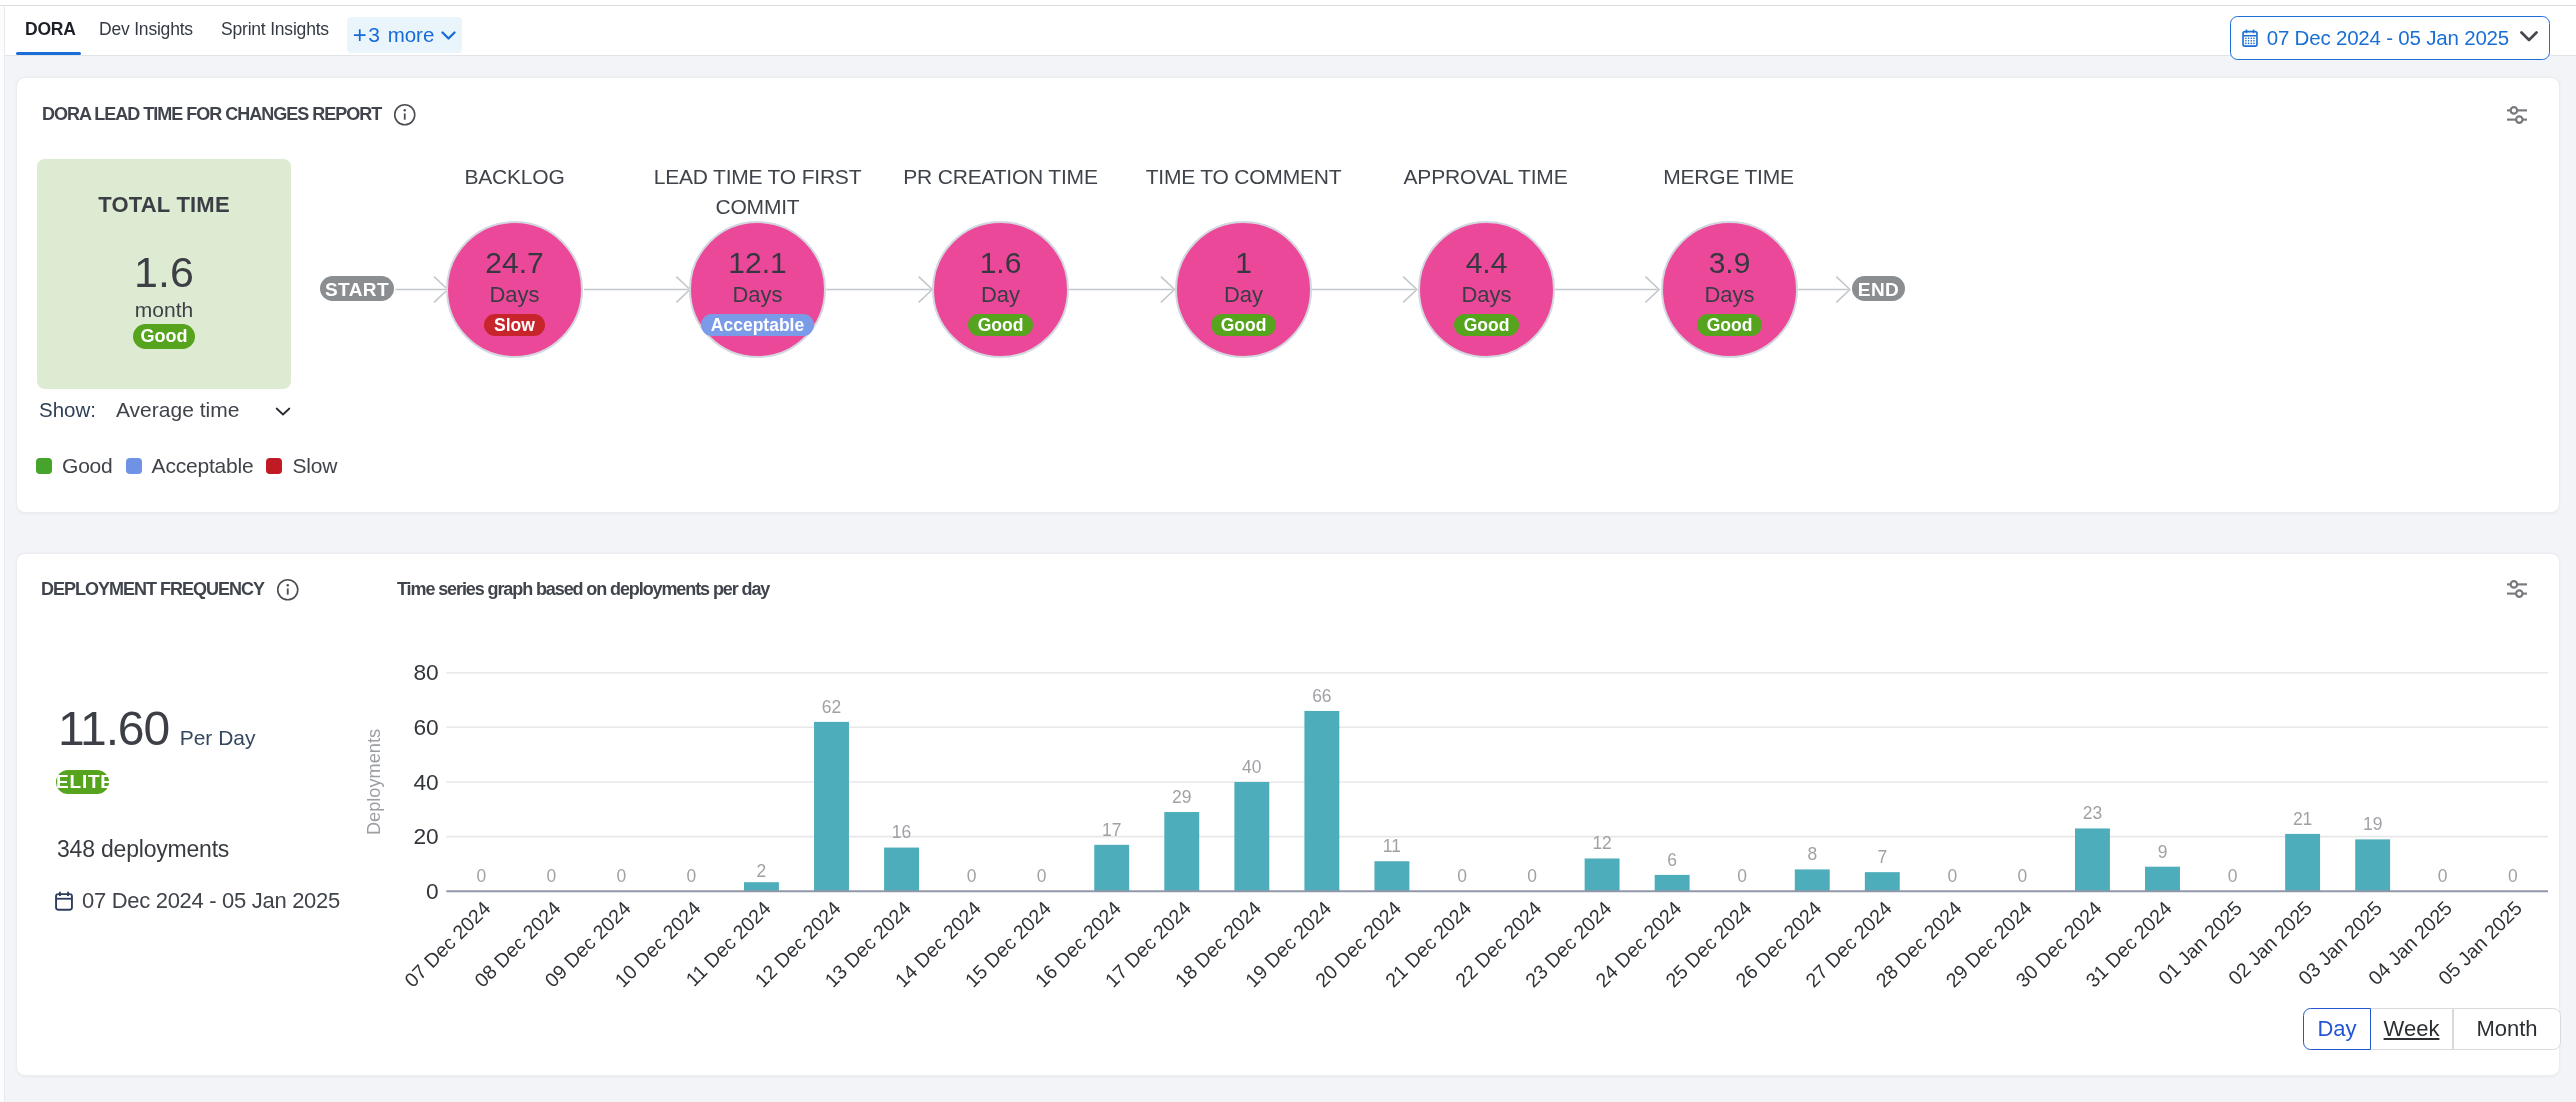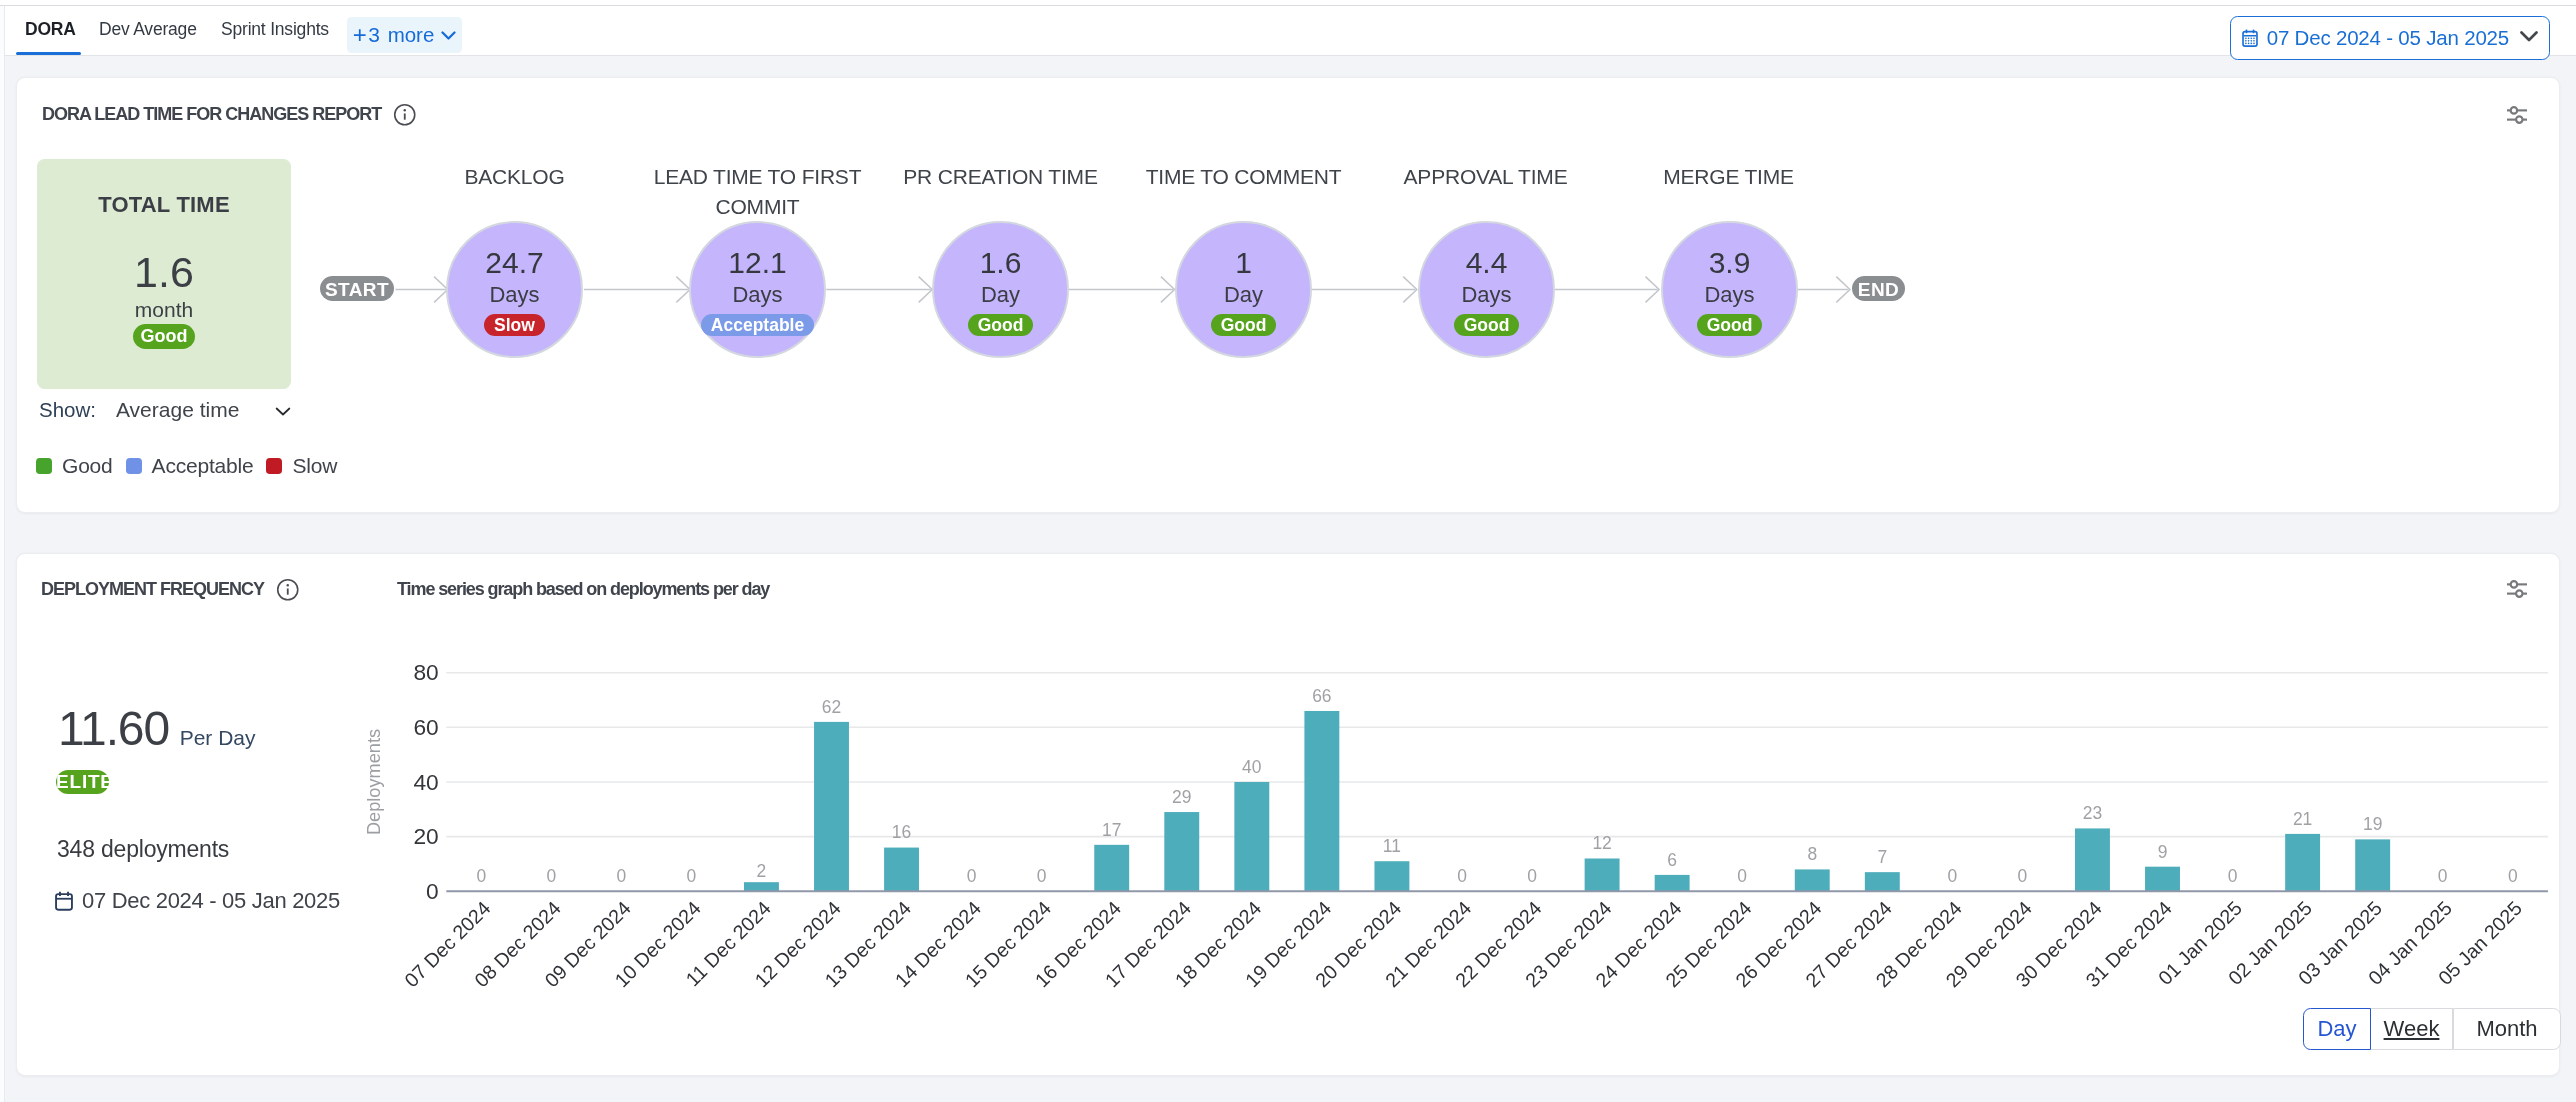--- a/index.html
+++ b/index.html
@@ -39,21 +39,21 @@
 .gb-pill span { display:inline-block; height:25px; line-height:25px; padding:0 7.6px; border-radius:13px;
   background:#56a41e; color:#fff; font-size:18px; font-weight:bold; }
 .showrow { position:absolute; left:39px; top:398px; display:flex; align-items:center; }
 .showrow .lbl { font-size:20.5px; color:#2f4156; }
 .showrow .val { font-size:21px; color:#3f434a; margin-left:20px; }
 .showrow svg { margin-left:36px; margin-top:3px; }
 .legend { position:absolute; left:36px; top:454px; display:flex; align-items:center; font-size:21px; letter-spacing:-0.2px; color:#3f434a; }
 .lsq { width:16px; height:16px; border-radius:3.8px; margin-right:10px; }
 .legend span.t { margin-right:13px; }
 .stage-label { position:absolute; top:162px; width:273px; text-align:center; font-size:21px; letter-spacing:-0.2px; color:#3f434a; line-height:30px; }
-.circle { position:absolute; top:221px; width:137px; height:137px; border:2.7px solid #d3d7df; border-radius:50%; background:#c4b5fd;
+.circle { position:absolute; top:221px; width:137px; height:137px; border:2.7px solid #d3d7df; border-radius:50%; background:#ec4899;
   text-align:center; }
 .cval { margin-top:23px; font-size:30px; font-weight:500; color:#35383e; line-height:33px; }
 .cunit { font-size:22px; color:#3a3d43; line-height:27px; margin-top:1.5px; }
 .cpill { display:inline-block; margin-top:6px; height:22px; line-height:22px; padding:0 10px; border-radius:11.4px; color:#fff;
   font-size:17.5px; font-weight:bold; }
 .endpill { position:absolute; top:276px; height:25px; line-height:27px; border-radius:13px; background:#8b8e91; color:#fff;
   font-size:19px; font-weight:bold; text-align:center; letter-spacing:0.4px;}
 .arrows { position:absolute; left:288px; top:266px; }
 
 .bignum { position:absolute; left:58px; top:701px; display:flex; align-items:baseline; }
@@ -69,21 +69,21 @@
 .seg div { height:42px; display:flex; align-items:center; justify-content:center; font-size:22px; background:#fff; }
 .seg .day { width:68px; border:1.5px solid #2457d0; border-radius:7.6px 0 0 7.6px; color:#2456d3; z-index:2; }
 .seg .wk  { width:82px; border:0.8px solid #d8dade; border-left:none; color:#2c2f33;text-decoration:underline; }
 .seg .mo  { width:108px; border:0.8px solid #d8dade; border-left:0.8px solid #d8dade; border-radius:0 7.6px 7.6px 0; color:#2c2f33; }
 </style></head>
 <body>
 <div class="whitetop"></div>
 <div class="topline"></div>
 <div class="header">
   <div class="tab active" style="left:25px">DORA</div>
-  <div class="tab" style="left:99px">Dev Average</div>
+  <div class="tab" style="left:99px">Dev Insights</div>
   <div class="tab" style="left:221px">Sprint Insights</div>
   <div class="chip">
       <span class="plus">+</span>
       <span class="n">3</span>
       <span class="m">more</span>
       <svg width="15" height="9" viewBox="0 0 20 12" fill="none">
         <path d="M2 2 L10.0 10 L18 2" stroke="#176bd8" stroke-width="3" stroke-linecap="round" stroke-linejoin="round"></path>
       </svg>
     </div>
   <div class="datebtn">

